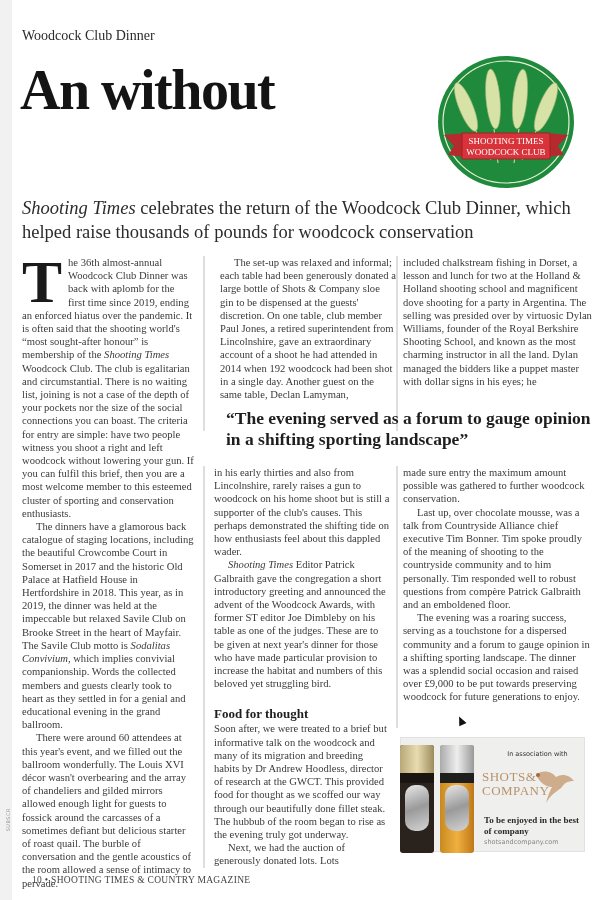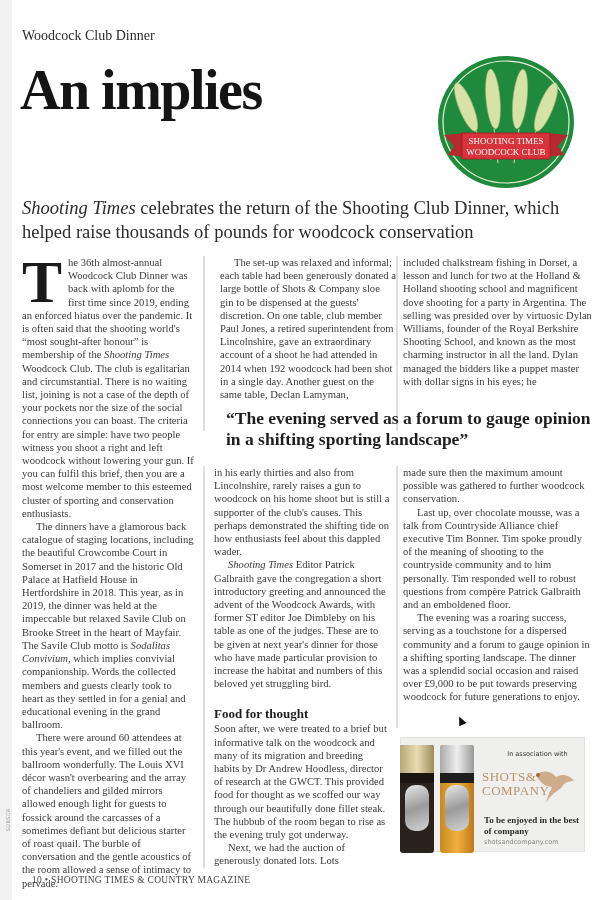--- a/index.html
+++ b/index.html
@@ -60,21 +60,21 @@
   </style>
 </head>
 <body>
 
 <div class="left-strip"></div>
 <div class="page"></div>
 
 <div class="section-label">Woodcock Club Dinner</div>
 
 <div class="headline">
-  <div>An implies</div>
+  <div>An without</div>
 </div>
 
 <svg class="logo" viewBox="0 0 140 135">
   <ellipse cx="70" cy="67" rx="68" ry="66" fill="#1f8a3c"></ellipse>
   <ellipse cx="70" cy="67" rx="63" ry="61" fill="none" stroke="#e8f0d8" stroke-width="1.2"></ellipse>
   <g fill="#d6e2a6" stroke="#9cb070" stroke-width="0.6">
     <ellipse cx="30" cy="52" rx="7" ry="26" transform="rotate(-22 30 52)"></ellipse>
     <ellipse cx="57" cy="44" rx="7" ry="30" transform="rotate(-5 57 44)"></ellipse>
     <ellipse cx="84" cy="44" rx="7" ry="30" transform="rotate(6 84 44)"></ellipse>
     <ellipse cx="110" cy="52" rx="7" ry="26" transform="rotate(22 110 52)"></ellipse>
@@ -86,21 +86,21 @@
     <line x1="100" y1="76" x2="86" y2="105"></line>
   </g>
   <path d="M8 80 L30 78 L30 102 L12 100 L18 91 Z" fill="#b52a2e"></path>
   <path d="M132 80 L110 78 L110 102 L128 100 L122 91 Z" fill="#b52a2e"></path>
   <rect x="26" y="78" width="88" height="26" fill="#d8333a" stroke="#9c1c22" stroke-width="0.8"></rect>
   <text x="70" y="89" text-anchor="middle" font-family="Liberation Serif, serif" font-size="9" fill="#ffffff">SHOOTING TIMES</text>
   <text x="70" y="100" text-anchor="middle" font-family="Liberation Serif, serif" font-size="9" fill="#ffffff">WOODCOCK CLUB</text>
 </svg>
 
 <div class="standfirst">
-  <em>Shooting Times</em><span> celebrates the return of the Shooting Club Dinner, which helped raise thousands of pounds for woodcock conservation</span>
+  <em>Shooting Times</em><span> celebrates the return of the Woodcock Club Dinner, which helped raise thousands of pounds for woodcock conservation</span>
 </div>
 
 <div class="rule rule1"></div>
 <div class="rule rule2"></div>
 <div class="rule rule3"></div>
 <div class="rule rule4"></div>
 
 <div class="col col1">
   <p><span class="dropcap">T</span><span>he 36th almost-annual Woodcock Club Dinner was back with aplomb for the first time since 2019, ending an enforced hiatus over the pandemic. It is often said that the shooting world's “most sought-after honour” is membership of the </span><em>Shooting Times</em><span> Woodcock Club. The club is egalitarian and circumstantial. There is no waiting list, joining is not a case of the depth of your pockets nor the size of the social connections you can boast. The criteria for entry are simple: have two people witness you shoot a right and left woodcock without lowering your gun. If you can fulfil this brief, then you are a most welcome member to this esteemed cluster of sporting and conservation enthusiasts.</span></p>
   <p class="indent"><span>The dinners have a glamorous back catalogue of staging locations, including the beautiful Crowcombe Court in Somerset in 2017 and the historic Old Palace at Hatfield House in Hertfordshire in 2018. This year, as in 2019, the dinner was held at the impeccable but relaxed Savile Club on Brooke Street in the heart of Mayfair. The Savile Club motto is </span><em>Sodalitas Convivium</em><span>, which implies convivial companionship. Words the collected members and guests clearly took to heart as they settled in for a genial and educational evening in the grand ballroom.</span></p>
@@ -119,21 +119,21 @@
 
 <div class="col col2b">
   <p>in his early thirties and also from Lincolnshire, rarely raises a gun to woodcock on his home shoot but is still a supporter of the club's causes. This perhaps demonstrated the shifting tide on how enthusiasts feel about this dappled wader.</p>
   <p class="indent"><em>Shooting Times</em><span> Editor Patrick Galbraith gave the congregation a short introductory greeting and announced the advent of the Woodcock Awards, with former ST editor Joe Dimbleby on his table as one of the judges. These are to be given at next year's dinner for those who have made particular provision to increase the habitat and numbers of this beloved yet struggling bird.</span></p>
   <div class="subhead">Food for thought</div>
   <p>Soon after, we were treated to a brief but informative talk on the woodcock and many of its migration and breeding habits by Dr Andrew Hoodless, director of research at the GWCT. This provided food for thought as we scoffed our way through our beautifully done fillet steak. The hubbub of the room began to rise as the evening truly got underway.</p>
   <p class="indent">Next, we had the auction of generously donated lots. Lots</p>
 </div>
 
 <div class="col col3b">
-  <p>made sure then the maximum amount possible was gathered to further woodcock conservation.</p>
+  <p>made sure entry the maximum amount possible was gathered to further woodcock conservation.</p>
   <p class="indent">Last up, over chocolate mousse, was a talk from Countryside Alliance chief executive Tim Bonner. Tim spoke proudly of the meaning of shooting to the countryside community and to him personally. Tim responded well to robust questions from compère Patrick Galbraith and an emboldened floor.</p>
   <p class="indent">The evening was a roaring success, serving as a touchstone for a dispersed community and a forum to gauge opinion in a shifting sporting landscape. The dinner was a splendid social occasion and raised over £9,000 to be put towards preserving woodcock for future generations to enjoy.</p>
 </div>
 
 <div class="cursor"></div>
 
 <div class="ad"></div>
 <div class="bottle bottle1">
   <div class="cap"></div>
     <div class="label"></div>

